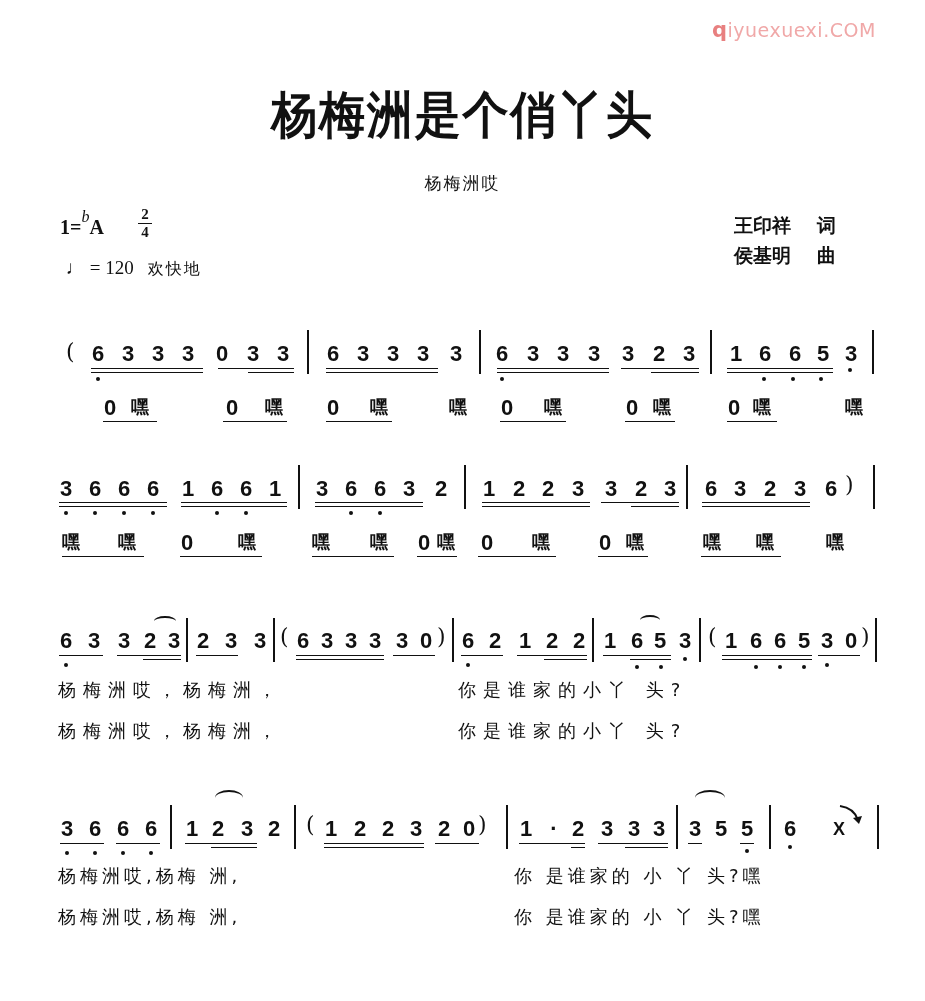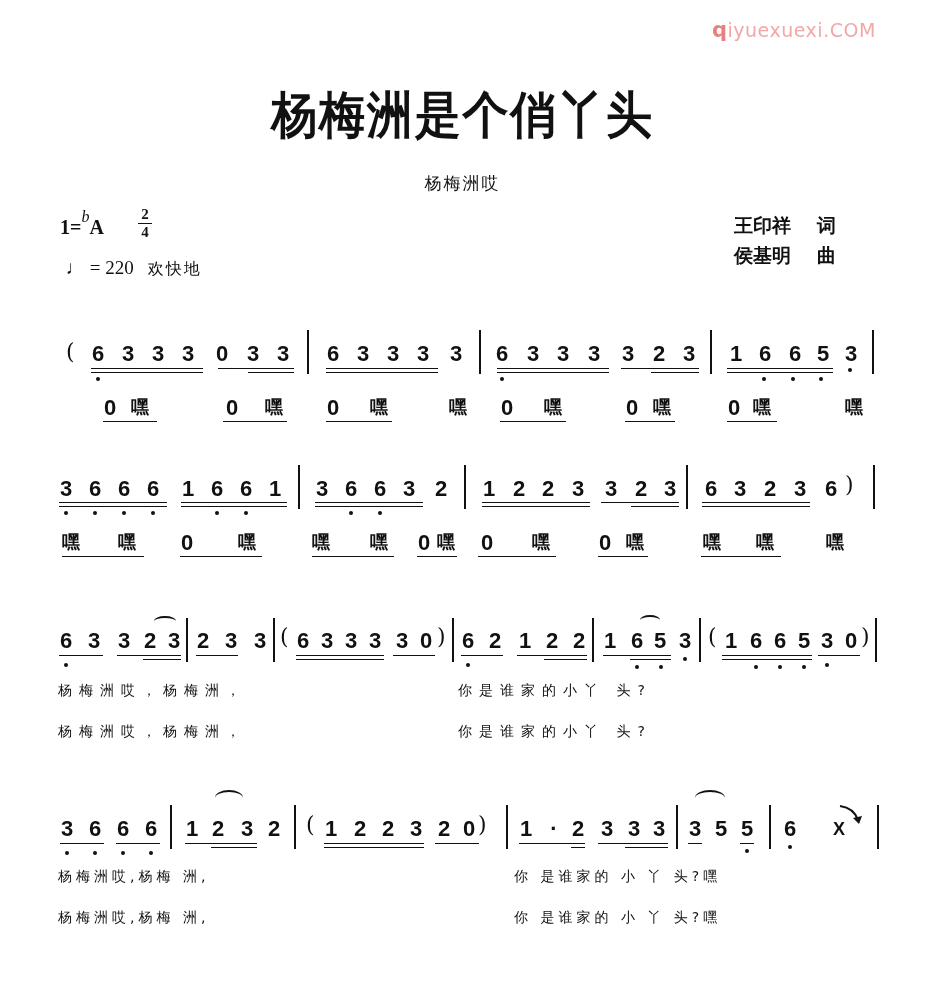--- a/index.html
+++ b/index.html
@@ -16,42 +16,42 @@
   .key sup { font-size: 16px; font-style: italic; font-weight: normal; position: relative; top: -4px; }
   .timesig { left: 138px; top: 207px; font-family: "Liberation Serif", serif; font-size: 15px; font-weight: bold; text-align: center; line-height: 15px; width: 14px; }
   .timesig .bar { border-top: 1.5px solid #111; margin: 1px 0; }
   .tempo { left: 66px; top: 257px; font-family: "Liberation Serif", serif; font-size: 19px; }
   .tempo .mood { font-family: "DejaVu Sans", sans-serif; font-size: 16px; margin-left: 14px; letter-spacing: 2px; }
   .credits { left: 734px; top: 210px; font-size: 19px; font-weight: bold; line-height: 30px; }
   .credits .role { display: inline-block; margin-left: 26px; }
 
   .n { position: absolute; font-family: "Liberation Sans", sans-serif; font-weight: bold; font-size: 22px; width: 14px; text-align: center; line-height: 22px; }
   .lyr { position: absolute; font-size: 18px; font-weight: bold; line-height: 20px; white-space: nowrap; }
-  .lyr2 { position: absolute; font-size: 14px; line-height: 20px; white-space: nowrap; letter-spacing: 7px; }
+  .lyr2 { position: absolute; font-size: 18px; line-height: 20px; white-space: nowrap; letter-spacing: 7px; }
   .ul { position: absolute; height: 0; border-top: 1.6px solid #111; }
   .dot { position: absolute; width: 4px; height: 4px; border-radius: 50%; background: #111; }
   .barline { position: absolute; width: 2px; background: #111; }
   .paren { position: absolute; font-family: "DejaVu Serif", serif; font-size: 22px; line-height: 22px; }
   .arc { position: absolute; border-top: 2px solid #111; border-radius: 50% 50% 0 0; }
 </style>
 </head>
 <body>
 
 <div class="abs watermark"><span class="q">q</span><span>iyuexuexi.COM</span></div>
 
 <div class="abs title">杨梅洲是个俏丫头</div>
 <div class="abs subtitle">杨梅洲哎</div>
 
 <div class="abs key"><span>1=</span><sup>b</sup><span>A</span></div>
 <div class="abs timesig">
     <div>2</div>
     <div class="bar"></div>
     <div>4</div>
   </div>
-<div class="abs tempo"><span>♩</span> <span>= 220</span><span class="mood">欢快地</span></div>
+<div class="abs tempo"><span>♩</span> <span>= 120</span><span class="mood">欢快地</span></div>
 
 <div class="abs credits">
   <div><span>王印祥</span><span class="role">词</span></div>
   <div><span>侯基明</span><span class="role">曲</span></div>
 </div>
 
 <div>
   <span class="paren" style="left:66px;top:341px">(</span>
   <span class="n" style="left:91px;top:343px">6</span>
   <span class="n" style="left:121px;top:343px">3</span>

